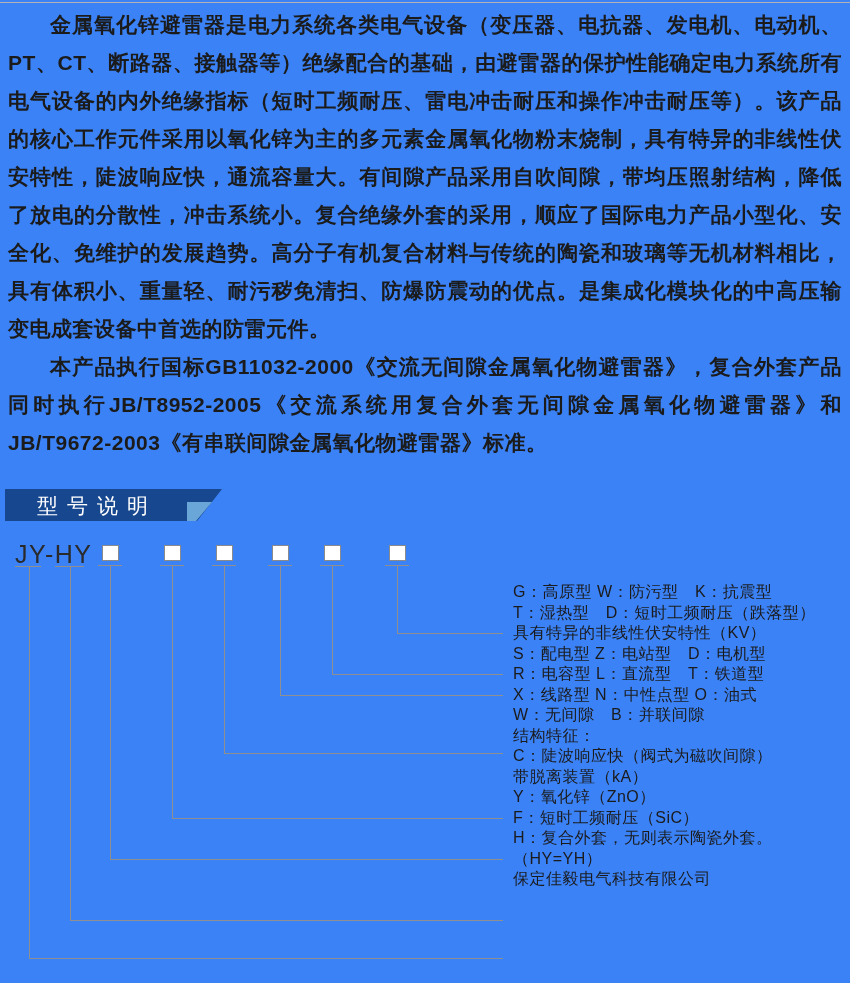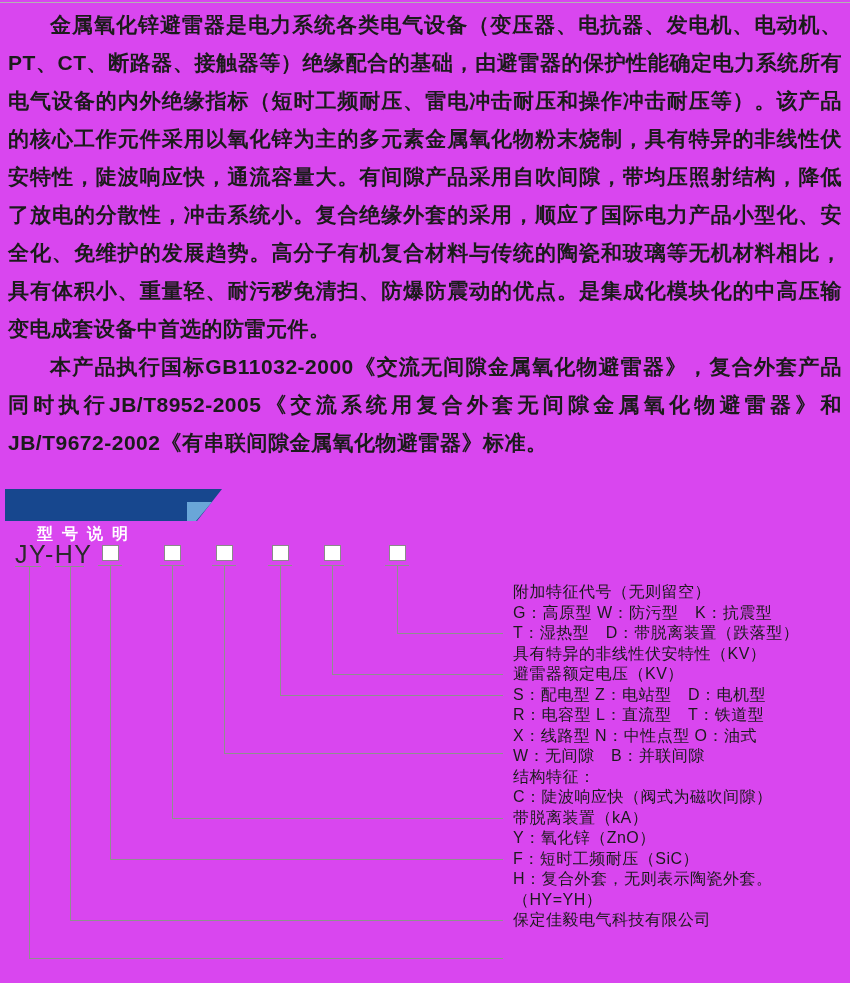--- a/index.html
+++ b/index.html
@@ -1,30 +1,30 @@
 <!DOCTYPE html>
 <html><head>
 <meta charset="utf-8">
 <style>
   html,body{margin:0;padding:0;background:#ffffff;}
   body{width:850px;height:983px;position:relative;overflow:hidden;
        font-family:"Liberation Sans",sans-serif;color:#1c1c1c;}
-  .page{position:absolute;inset:0;background:#d946ef;}
+  .page{position:absolute;inset:0;background:#3b82f6;}
   .top-rule{position:absolute;left:0;top:2px;width:850px;height:1px;background:#b3b3b3;}
 
   
   .intro{position:absolute;left:8px;top:6px;width:834px;}
   .intro p{margin:0;font-size:21px;line-height:38px;font-weight:600;
            text-align:justify;text-indent:2em;color:#1b1b1b;letter-spacing:0.5px;}
 
   
   .banner{position:absolute;left:0;top:485px;width:240px;height:42px;}
   .banner svg{position:absolute;left:0;top:0;}
-  .banner-title{position:absolute;left:37px;top:7px;font-size:16px;font-weight:bold;
-                color:#ffffff;letter-spacing:9px;white-space:nowrap;margin-top:32px;}
+  .banner-title{position:absolute;left:37px;top:7px;font-size:21px;font-weight:normal;
+                color:#ffffff;letter-spacing:9px;white-space:nowrap;}
 
   
   .diagram{position:absolute;left:0;top:0;width:850px;height:822px;pointer-events:none;}
   .prefix{position:absolute;left:15px;top:540px;font-size:25px;letter-spacing:1.5px;
           color:#2a2a2a;font-weight:400;white-space:nowrap;}
   .cbox{position:absolute;top:545px;width:17px;height:16px;box-sizing:border-box;
         border:1.5px solid #8a8a8a;background:#fff;}
   .hline{position:absolute;height:1px;background:#8f8f8f;}
   .vline{position:absolute;width:1px;background:#8f8f8f;}
   .labels{position:absolute;left:513px;top:582px;width:330px;}
@@ -32,21 +32,21 @@
               letter-spacing:0.5px;}
 </style>
 </head>
 <body>
 
 <div class="page">
   <div class="top-rule"></div>
 
   <div class="intro">
     <p>金属氧化锌避雷器是电力系统各类电气设备（变压器、电抗器、发电机、电动机、PT、CT、断路器、接触器等）绝缘配合的基础，由避雷器的保护性能确定电力系统所有电气设备的内外绝缘指标（短时工频耐压、雷电冲击耐压和操作冲击耐压等）。该产品的核心工作元件采用以氧化锌为主的多元素金属氧化物粉末烧制，具有特异的非线性伏安特性，陡波响应快，通流容量大。有间隙产品采用自吹间隙，带均压照射结构，降低了放电的分散性，冲击系统小。复合绝缘外套的采用，顺应了国际电力产品小型化、安全化、免维护的发展趋势。高分子有机复合材料与传统的陶瓷和玻璃等无机材料相比，具有体积小、重量轻、耐污秽免清扫、防爆防震动的优点。是集成化模块化的中高压输变电成套设备中首选的防雷元件。</p>
-    <p>本产品执行国标GB11032-2000《交流无间隙金属氧化物避雷器》，复合外套产品同时执行JB/T8952-2005《交流系统用复合外套无间隙金属氧化物避雷器》和JB/T9672-2002《有串联间隙金属氧化物避雷器》标准。</p>
+    <p>本产品执行国标GB11032-2000《交流无间隙金属氧化物避雷器》，复合外套产品同时执行JB/T8952-2005《交流系统用复合外套无间隙金属氧化物避雷器》和JB/T9672-2003《有串联间隙金属氧化物避雷器》标准。</p>
   </div>
 
   <div class="banner">
     <svg width="240" height="42" viewBox="0 0 240 42">
       <polygon points="5,4 222,4 197,36 5,36" fill="#17478e"></polygon>
       <polygon points="187,17 212,17 196,36 187,36" fill="#6aa6d8"></polygon>
     </svg>
     <span class="banner-title">型号说明</span>
   </div>
 
@@ -81,25 +81,23 @@
     <div class="hline" style="left:397px;top:633px;width:106px"></div>
     <div class="hline" style="left:332px;top:674px;width:171px"></div>
     <div class="hline" style="left:280px;top:695px;width:223px"></div>
     <div class="hline" style="left:224px;top:753px;width:279px"></div>
     <div class="hline" style="left:172px;top:818px;width:331px"></div>
     <div class="hline" style="left:110px;top:859px;width:393px"></div>
     <div class="hline" style="left:70px;top:920px;width:433px"></div>
     <div class="hline" style="left:29px;top:958px;width:474px"></div>
 
     <div class="labels">
-      <div>附加特征代号（无则留空）</div>
       <div>G：高原型 W：防污型　K：抗震型</div>
-      <div>T：湿热型　D：带脱离装置（跌落型）</div>
+      <div>T：湿热型　D：短时工频耐压（跌落型）</div>
       <div>具有特异的非线性伏安特性（KV）</div>
-      <div>避雷器额定电压（KV）</div>
       <div>S：配电型 Z：电站型　D：电机型</div>
       <div>R：电容型 L：直流型　T：铁道型</div>
       <div>X：线路型 N：中性点型 O：油式</div>
       <div>W：无间隙　B：并联间隙</div>
       <div>结构特征：</div>
       <div>C：陡波响应快（阀式为磁吹间隙）</div>
       <div>带脱离装置（kA）</div>
       <div>Y：氧化锌（ZnO）</div>
       <div>F：短时工频耐压（SiC）</div>
       <div>H：复合外套，无则表示陶瓷外套。</div>

